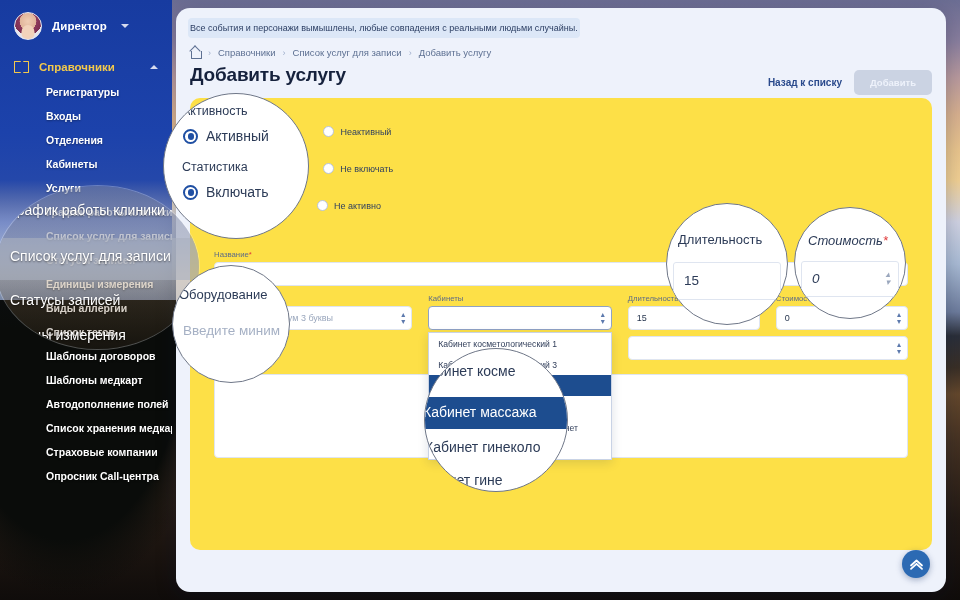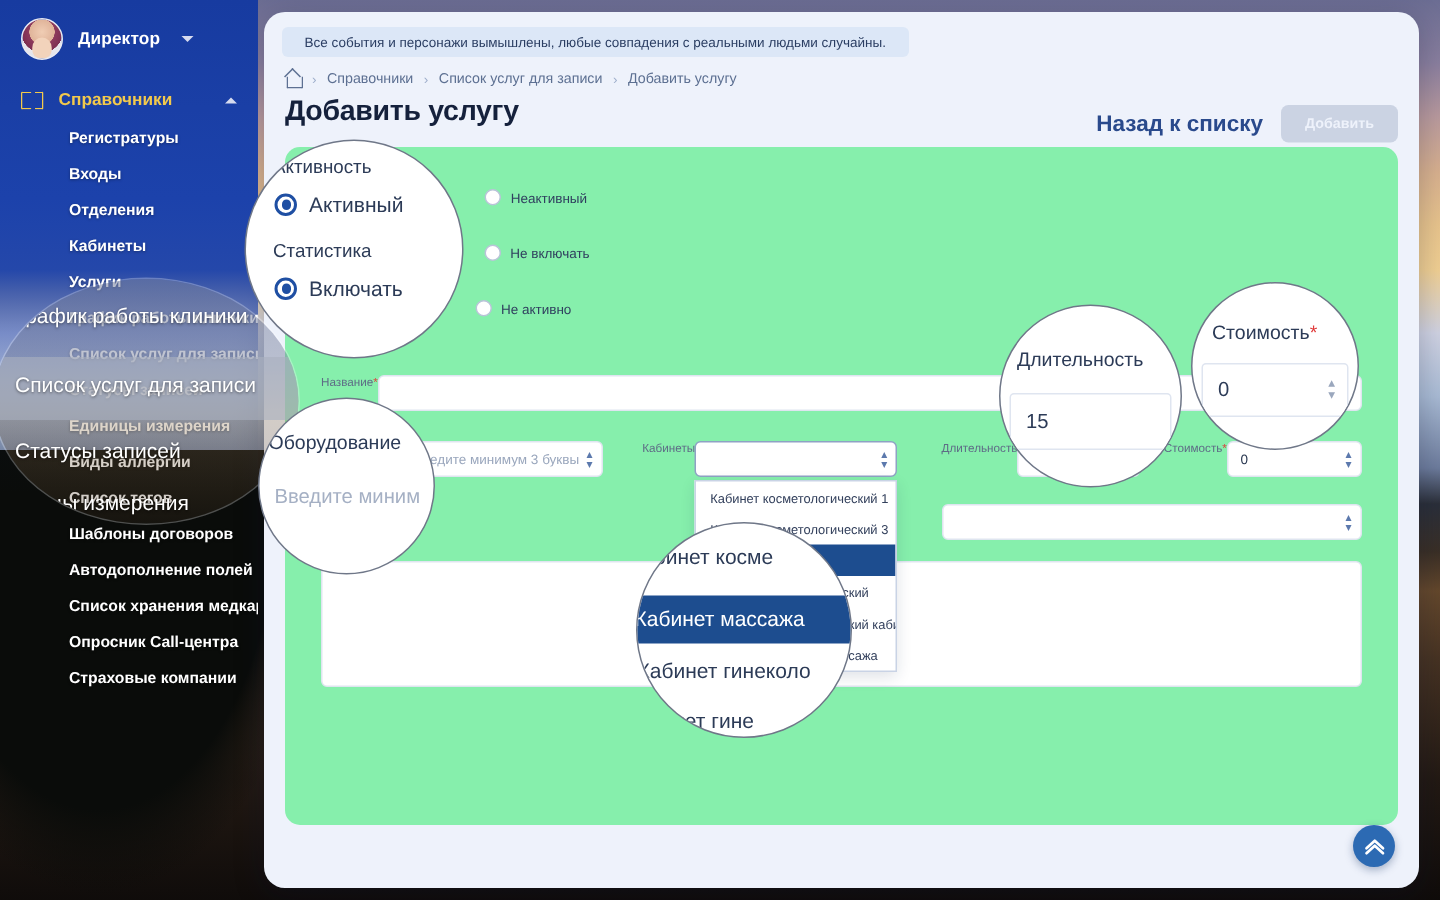--- a/index.html
+++ b/index.html
@@ -121,21 +121,21 @@
     box-shadow: 0 4px 20px rgba(10,20,50,.25);
     z-index:2;
     overflow:hidden;
   }
   .notice {
     margin:10px 12px 0 12px;
     background:#dce7f7;
     color:#2b3e63;
     font-size:9px;
     border-radius:4px;
-    padding:5px 15px;
+    padding:5px 2px;
     display:inline-block;
   }
   .breadcrumb {
     display:flex; align-items:center; gap:7px;
     padding:9px 14px 0 14px;
     font-size:9.5px; color:#5d7092;
   }
   .home-icon { width:11px;height:11px; position:relative; display:inline-block; }
   .home-icon::before{
     content:""; position:absolute; left:1px; top:4px; width:9px; height:6.5px;
@@ -148,35 +148,35 @@
   }
   .bc-sep { color:#9eaecb; font-size:9px; }
   .bc-item { color:#5d7092; }
 
   .page-head {
     display:flex; align-items:flex-start; justify-content:space-between;
     padding:6px 14px 0 14px;
   }
   .page-title { font-size:19px; font-weight:700; color:#15213c; letter-spacing:-.2px; }
   .head-actions { display:flex; align-items:center; gap:12px; padding-top:6px; }
-  .link-back { color:#2a4a8c; font-size:15px; font-weight:700; cursor:pointer; }
+  .link-back { color:#2a4a8c; font-size:10px; font-weight:700; cursor:pointer; }
   .btn-add {
     background:#cbd3e3; color:#eef2fb; border:none; border-radius:5px;
     font-size:9.5px; font-weight:700; padding:7px 16px;
     font-family:inherit; cursor:default;
   }
 
   
   .form-card {
     position:absolute; left:14px; top:90px; right:14px; bottom:42px;
-    background:#86efac;
+    background:#fde047;
     border-radius:10px;
   }
 
-  .field { display:flex; }
+  .field { display:flex; flex-direction:column; }
   .field-label { font-size:7.8px; color:#5e6c86; margin-bottom:3px; }
   .req { color:#e03a3a; }
   .inp {
     border:1px solid #dfe5f0; border-radius:4px; background:#fff;
     height:24px; font-size:9px; color:#27364f;
     padding:0 8px; font-family:inherit; width:100%;
   }
   .inp::placeholder{ color:#9aa7bd; }
   .inp-sel { position:relative; }
   .spin {
@@ -274,24 +274,25 @@
     <div class="sb-item">Отделения</div>
     <div class="sb-item">Кабинеты</div>
     <div class="sb-item">Услуги</div>
     <div class="sb-item">График работы клиники</div>
     <div class="sb-item">Список услуг для записи</div>
     <div class="sb-item">Статусы записей</div>
     <div class="sb-item">Единицы измерения</div>
     <div class="sb-item">Виды аллергии</div>
     <div class="sb-item">Список тегов</div>
     <div class="sb-item">Шаблоны договоров</div>
+    <div class="sb-item">Шаблоны медкарт</div>
     <div class="sb-item">Автодополнение полей</div>
     <div class="sb-item">Список хранения медкарт</div>
+    <div class="sb-item">Страховые компании</div>
     <div class="sb-item">Опросник Call-центра</div>
-    <div class="sb-item">Страховые компании</div>
   </div>
 </nav>
 
 <main class="content-shell">
 
   <div class="notice">Все события и персонажи вымышлены, любые совпадения с реальными людьми случайны.</div>
 
   <div class="breadcrumb">
     <span class="home-icon"></span>
     <span class="bc-sep">›</span>
@@ -465,21 +466,21 @@
 
 <div class="lens" style="left:666px; top:203px; width:122px; height:122px;">
   <div class="lens-body">
     <div class="lz-txt" style="left:11px; top:28px; font-size:13px;">Длительность</div>
     <div style="position:absolute; left:6px; top:58px; right:6px; height:38px; border:1px solid #dfe5f0; border-radius:3px; background:#fff;">
       <span style="position:absolute; left:10px; top:10px; font-size:13.5px; color:#2c3b57;">15</span>
     </div>
   </div>
 </div>
 
-<div class="lens" style="left:794px; top:188px; width:112px; height:112px;">
+<div class="lens" style="left:794px; top:207px; width:112px; height:112px;font-style:italic;">
   <div class="lens-body">
     <div class="lz-txt" style="left:13px; top:25px; font-size:13px;">
       <span>Стоимость</span><span class="req">*</span>
     </div>
     <div style="position:absolute; left:6px; top:53px; right:6px; height:36px; border:1px solid #dfe5f0; border-radius:3px; background:#fff;">
       <span style="position:absolute; left:10px; top:9px; font-size:13.5px; color:#2c3b57;">0</span>
       <span style="position:absolute; right:8px; top:8px; font-size:9px; line-height:8px; color:#9aa7bd; text-align:center;">▴<br>▾</span>
     </div>
   </div>
 </div>

